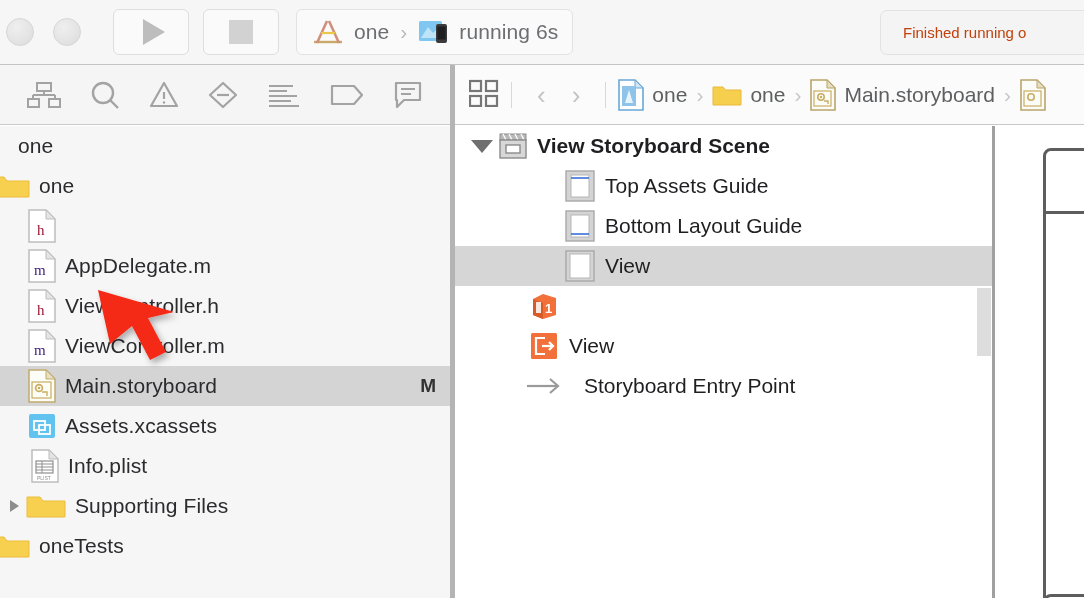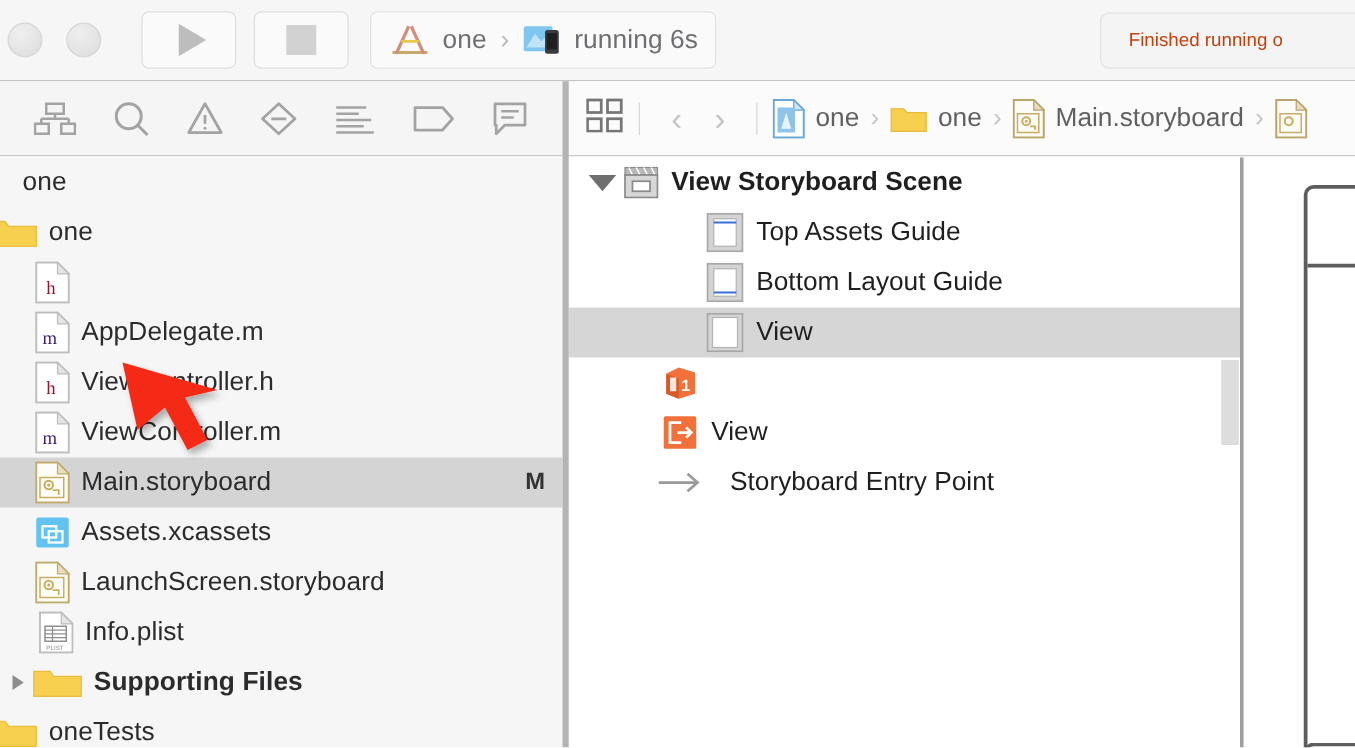--- a/index.html
+++ b/index.html
@@ -445,51 +445,38 @@
       <div class="f-icon">
         <svg width="28" height="30" viewBox="0 0 28 30">
           <rect x="1" y="3" width="26" height="24" rx="2" fill="#63c3f0"></rect>
           <rect x="6" y="10" width="11" height="9" fill="none" stroke="#ffffff" stroke-width="1.8"></rect>
           <rect x="11" y="14" width="11" height="9" fill="none" stroke="#ffffff" stroke-width="1.8"></rect>
         </svg>
       </div>
       <span class="f-label">Assets.xcassets</span>
     </div>
 
-    <div class="file-row" style="padding-left:28px;">
-      <div class="f-icon">
-        <svg width="28" height="34" viewBox="0 0 28 34">
-          <path d="M1 1 H18 L27 10 V33 H1 Z" fill="#fdfdf8" stroke="#c0ab6d" stroke-width="1.5"></path>
-          <path d="M18 1 L27 10 H18 Z" fill="#e8dfc2" stroke="#c0ab6d" stroke-width="1"></path>
-          <rect x="4" y="13" width="19" height="16" fill="none" stroke="#caae60" stroke-width="1.2"></rect>
-          <circle cx="11" cy="19" r="3.4" fill="none" stroke="#caae60" stroke-width="1.7"></circle>
-          <circle cx="11" cy="19" r="1.3" fill="#caae60"></circle>
-          <path d="M14 23 H19 V27" fill="none" stroke="#caae60" stroke-width="1.4"></path>
-        </svg>
-      </div>
-      <span class="f-label">LaunchScreen.storyboard</span>
-    </div>
 
     <div class="file-row" style="padding-left:31px;">
       <div class="f-icon">
         <svg width="28" height="34" viewBox="0 0 28 34">
           <path d="M1 1 H18 L27 10 V33 H1 Z" fill="#ffffff" stroke="#bdbdbd" stroke-width="1.5"></path>
           <path d="M18 1 L27 10 H18 Z" fill="#e4e4e4" stroke="#bdbdbd" stroke-width="1"></path>
           <rect x="5" y="12" width="17" height="12" fill="none" stroke="#8f8f8f" stroke-width="1.2"></rect>
           <line x1="5" y1="15" x2="22" y2="15" stroke="#8f8f8f" stroke-width="1"></line>
           <line x1="5" y1="18" x2="22" y2="18" stroke="#8f8f8f" stroke-width="1"></line>
           <line x1="5" y1="21" x2="22" y2="21" stroke="#8f8f8f" stroke-width="1"></line>
           <line x1="11" y1="12" x2="11" y2="24" stroke="#8f8f8f" stroke-width="1"></line>
           <text x="6" y="31" font-family="Liberation Sans, sans-serif" font-size="5" fill="#8f8f8f">PLIST</text>
         </svg>
       </div>
       <span class="f-label">Info.plist</span>
     </div>
 
-    <div class="file-row" style="padding-left:0px;font-weight:bold;">
+    <div class="file-row" style="padding-left:0px;">
       <div class="disc" style="margin-left:4px;">
         <div class="disc-tri"></div>
       </div>
       <div class="f-icon" style="margin-left:2px;">
         <svg width="40" height="26" viewBox="0 0 40 26">
           <path d="M1 4 H14 L17 8 H39 V24 H1 Z" fill="#f7d04f" stroke="#ecbd3b" stroke-width="1"></path>
         </svg>
       </div>
       <span class="f-label">Supporting Files</span>
     </div>

